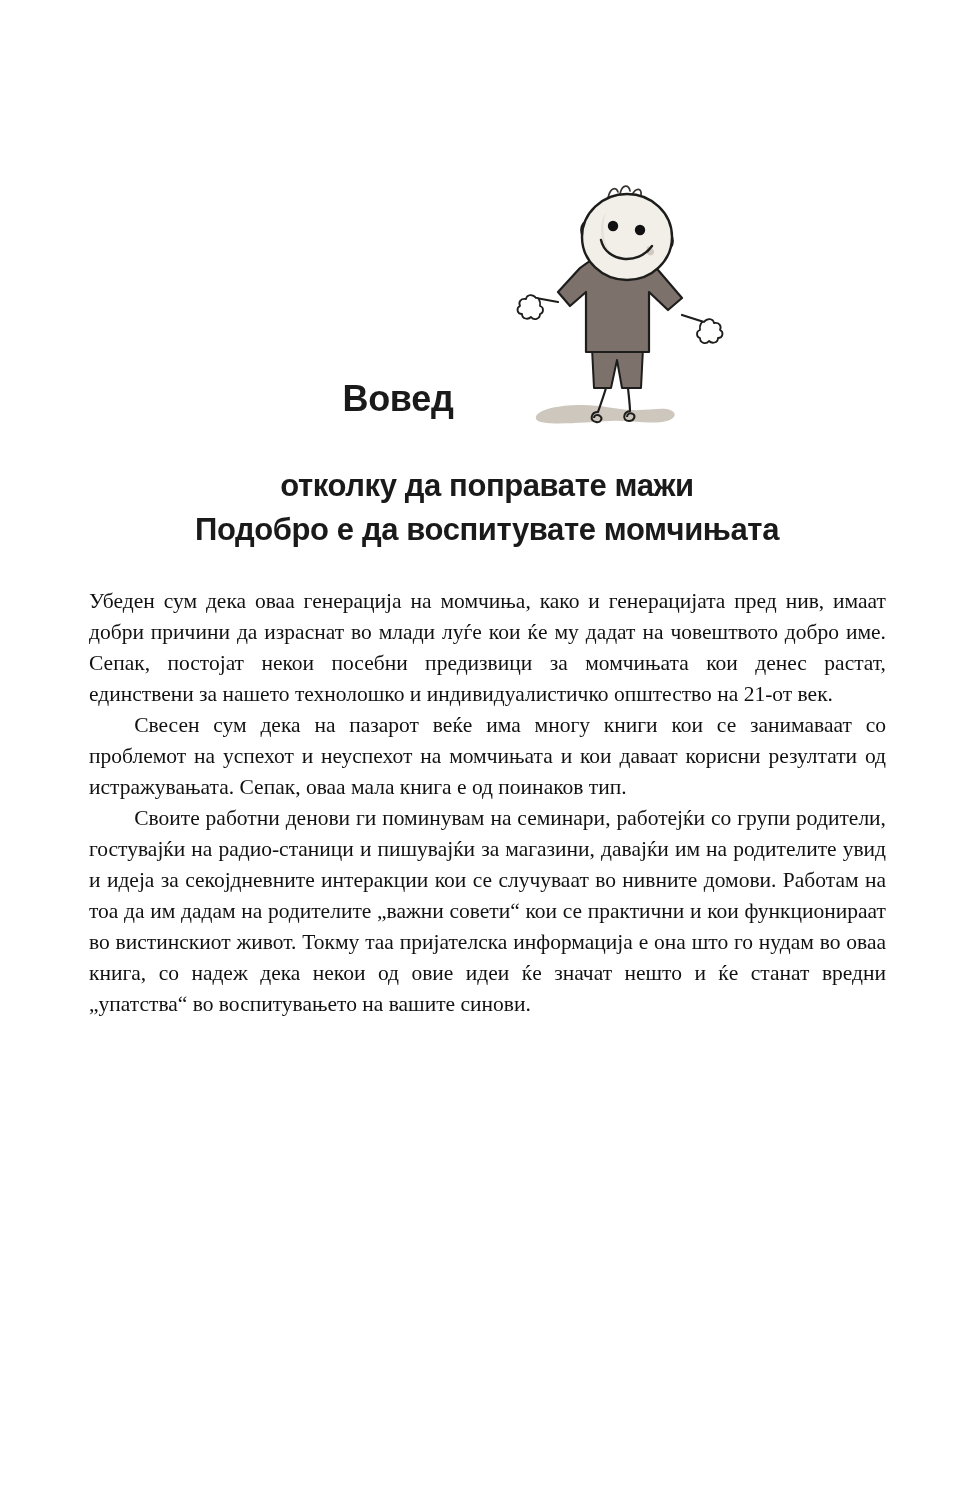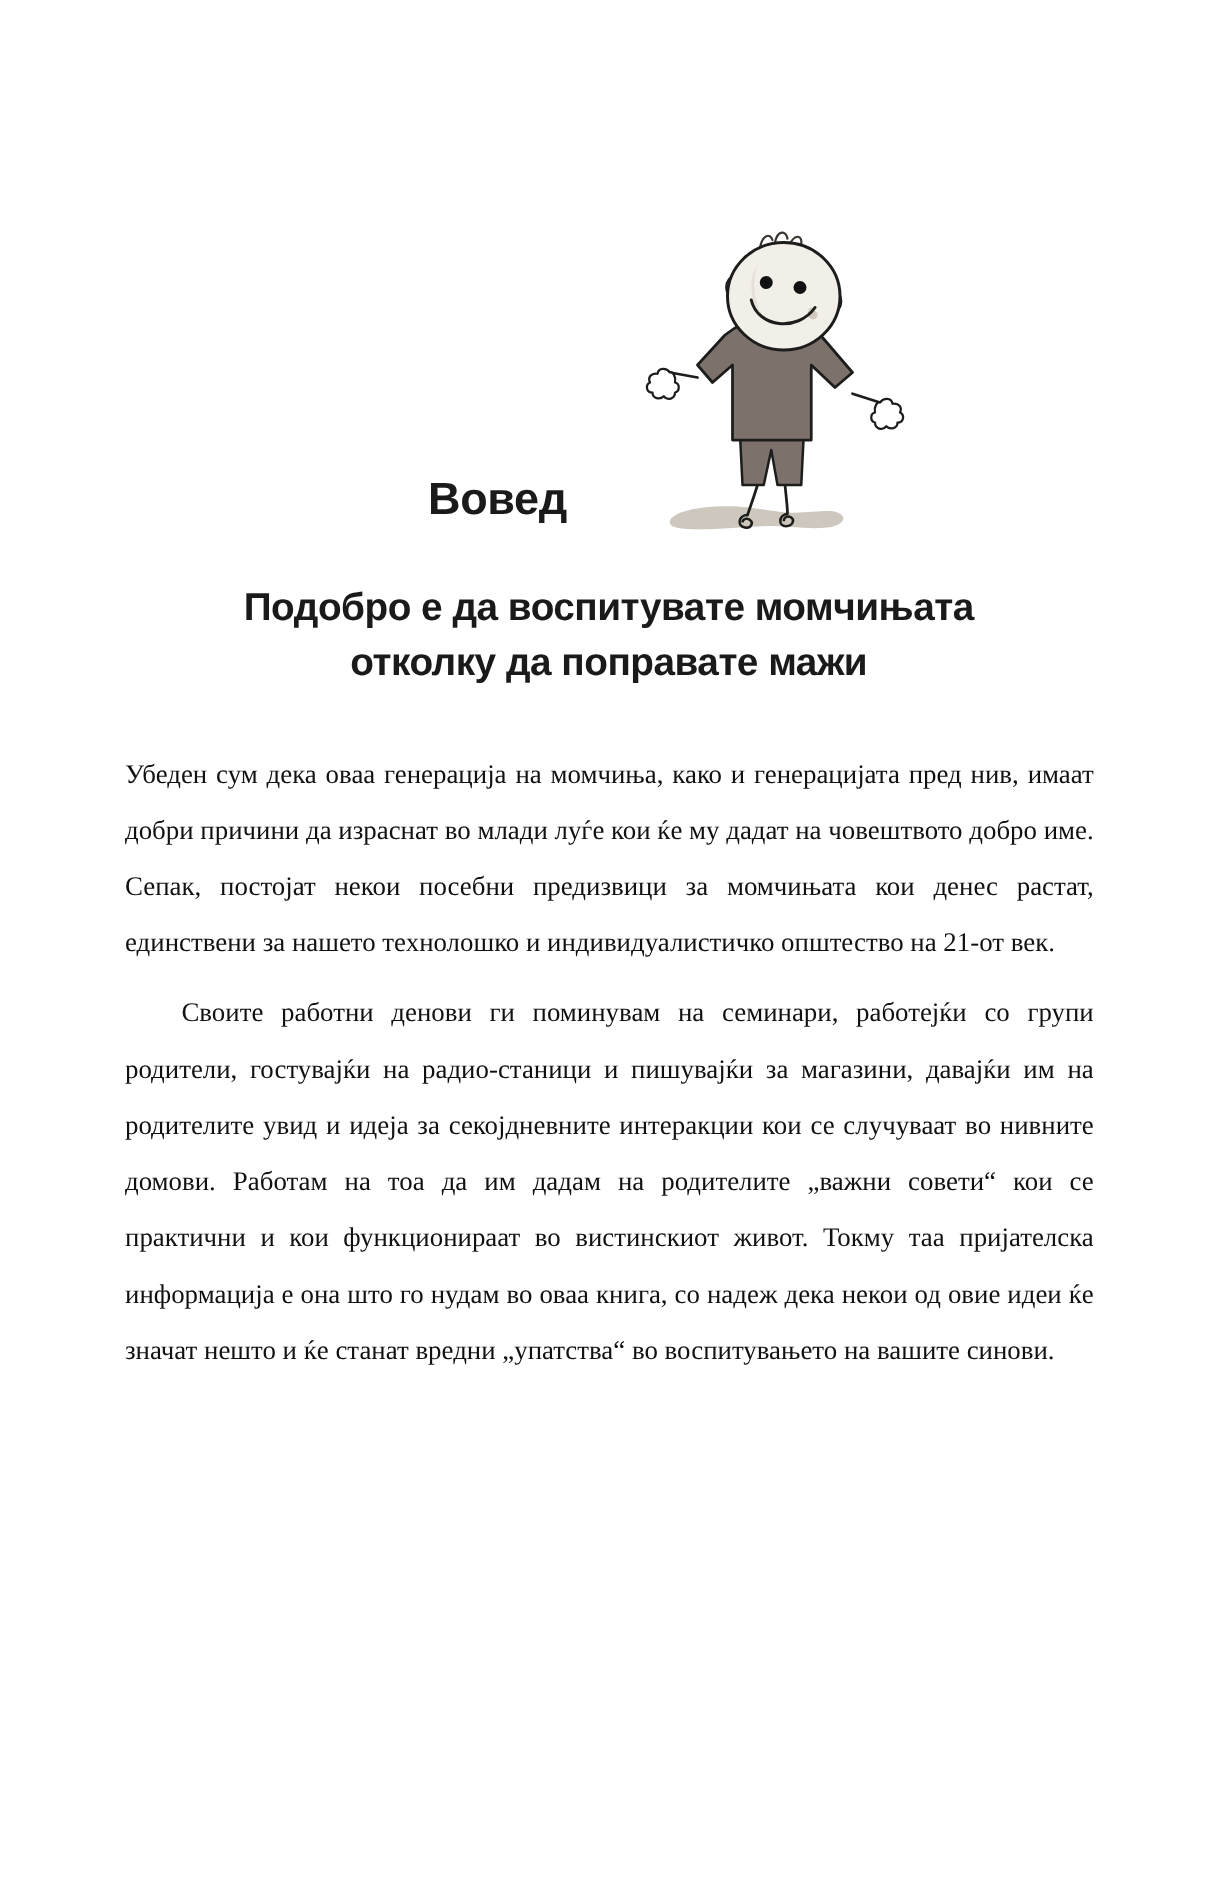--- a/index.html
+++ b/index.html
@@ -74,23 +74,23 @@
   }
 
   
   .body-copy {
     position: absolute;
     left: 89px;
     top: 586px;
     width: 797px;
   }
   .body-copy p {
-    margin: 11px;
+    margin: 0;
     font-size: 21.5px;
-    line-height: 45px;
+    line-height: 31px;
     text-align: justify;
     text-justify: inter-word;
     color: #111111;
     hyphens: none;
   }
   .body-copy p.indent {
     text-indent: 2.1em;
   }
   .body-copy p.last-line {
     text-align: left;
@@ -168,22 +168,23 @@
 
       <g>
         <path d="M91 60 C96 82, 128 86, 142 66" fill="none" stroke="#1d1d1b" stroke-width="2.4" stroke-linecap="round"></path>
       </g>
     </svg>
   </div>
 
   <h1 class="chapter-title">Вовед</h1>
 
   <h2 class="chapter-subtitle">
+    <span class="sub-line">отколку да поправате мажи</span>
     <span class="sub-line">Подобро е да воспитувате момчињата</span>
-    <span class="sub-line">отколку да поправате мажи</span>
   </h2>
 
   <div class="body-copy">
     <p>Убеден сум дека оваа генерација на момчиња, како и генерацијата пред нив, имаат добри причини да израснат во млади луѓе кои ќе му дадат на човештвото добро име. Сепак, постојат некои посебни предизвици за момчињата кои денес растат, единствени за нашето технолошко и индивидуалистичко општество на 21-от век.</p>
+    <p class="indent">Свесен сум дека на пазарот веќе има многу книги кои се занимаваат со проблемот на успехот и неуспехот на момчињата и кои даваат корисни резултати од истражувањата. Сепак, оваа мала книга е од поинаков тип.</p>
     <p class="indent">Своите работни денови ги поминувам на семинари, работејќи со групи родители, гостувајќи на радио-станици и пишувајќи за магазини, давајќи им на родителите увид и идеја за секојдневните интеракции кои се случуваат во нивните домови. Работам на тоа да им дадам на родителите „важни совети“ кои се практични и кои функционираат во вистинскиот живот. Токму таа пријателска информација е она што го нудам во оваа книга, со надеж дека некои од овие идеи ќе значат нешто и ќе станат вредни „упатства“ во воспитувањето на вашите синови.</p>
   </div>
 
 </div>
 
 </body></html>

